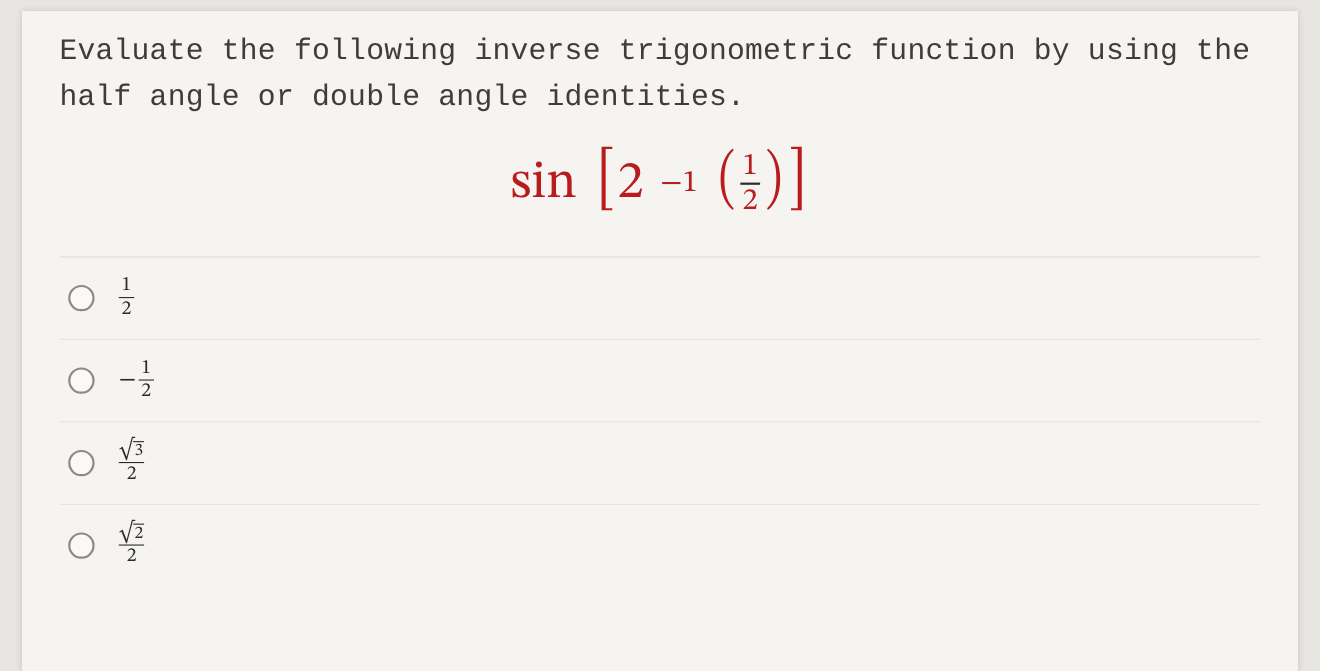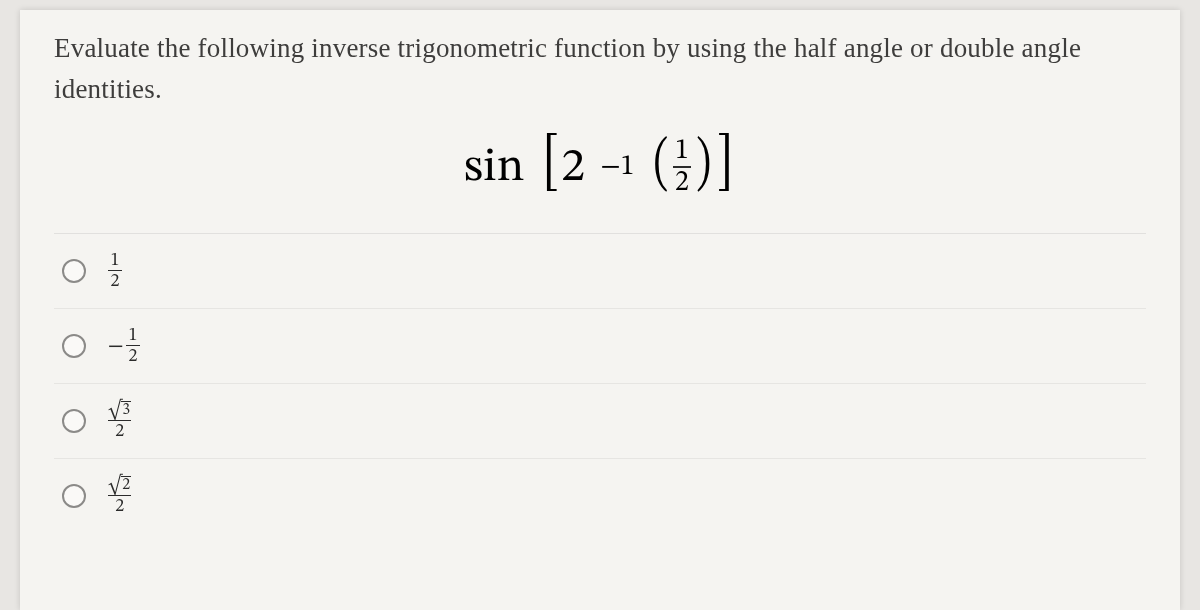--- a/index.html
+++ b/index.html
@@ -17,32 +17,32 @@
     height: 600px;
     box-shadow: 0 0 6px rgba(0,0,0,0.15);
     position: relative;
     padding: 18px 34px 0 34px;
     box-sizing: border-box;
   }
   .question-text {
     font-size: 27px;
     color: #3e3d3c;
     line-height: 1.5;
-    font-family: Liberation Serif, serif;
+    font-family: Liberation Mono, monospace;
     font-weight: 400;
     letter-spacing: 0.2px;
   }
   .equation-block {
     text-align: center;
     margin: 28px 0 36px 0;
   }
   .eq {
     font-family: "Cambria Math", "STIX Two Math", "Times New Roman", serif;
     font-size: 48px;
-    color: #000000;
+    color: #b91c1c;
     display: inline-flex;
     align-items: center;
     line-height: 1;
   }
   .eq .thin { margin: 0 2px; }
   .eq sup {
     font-size: 28px;
     vertical-align: super;
     line-height: 0;
   }

